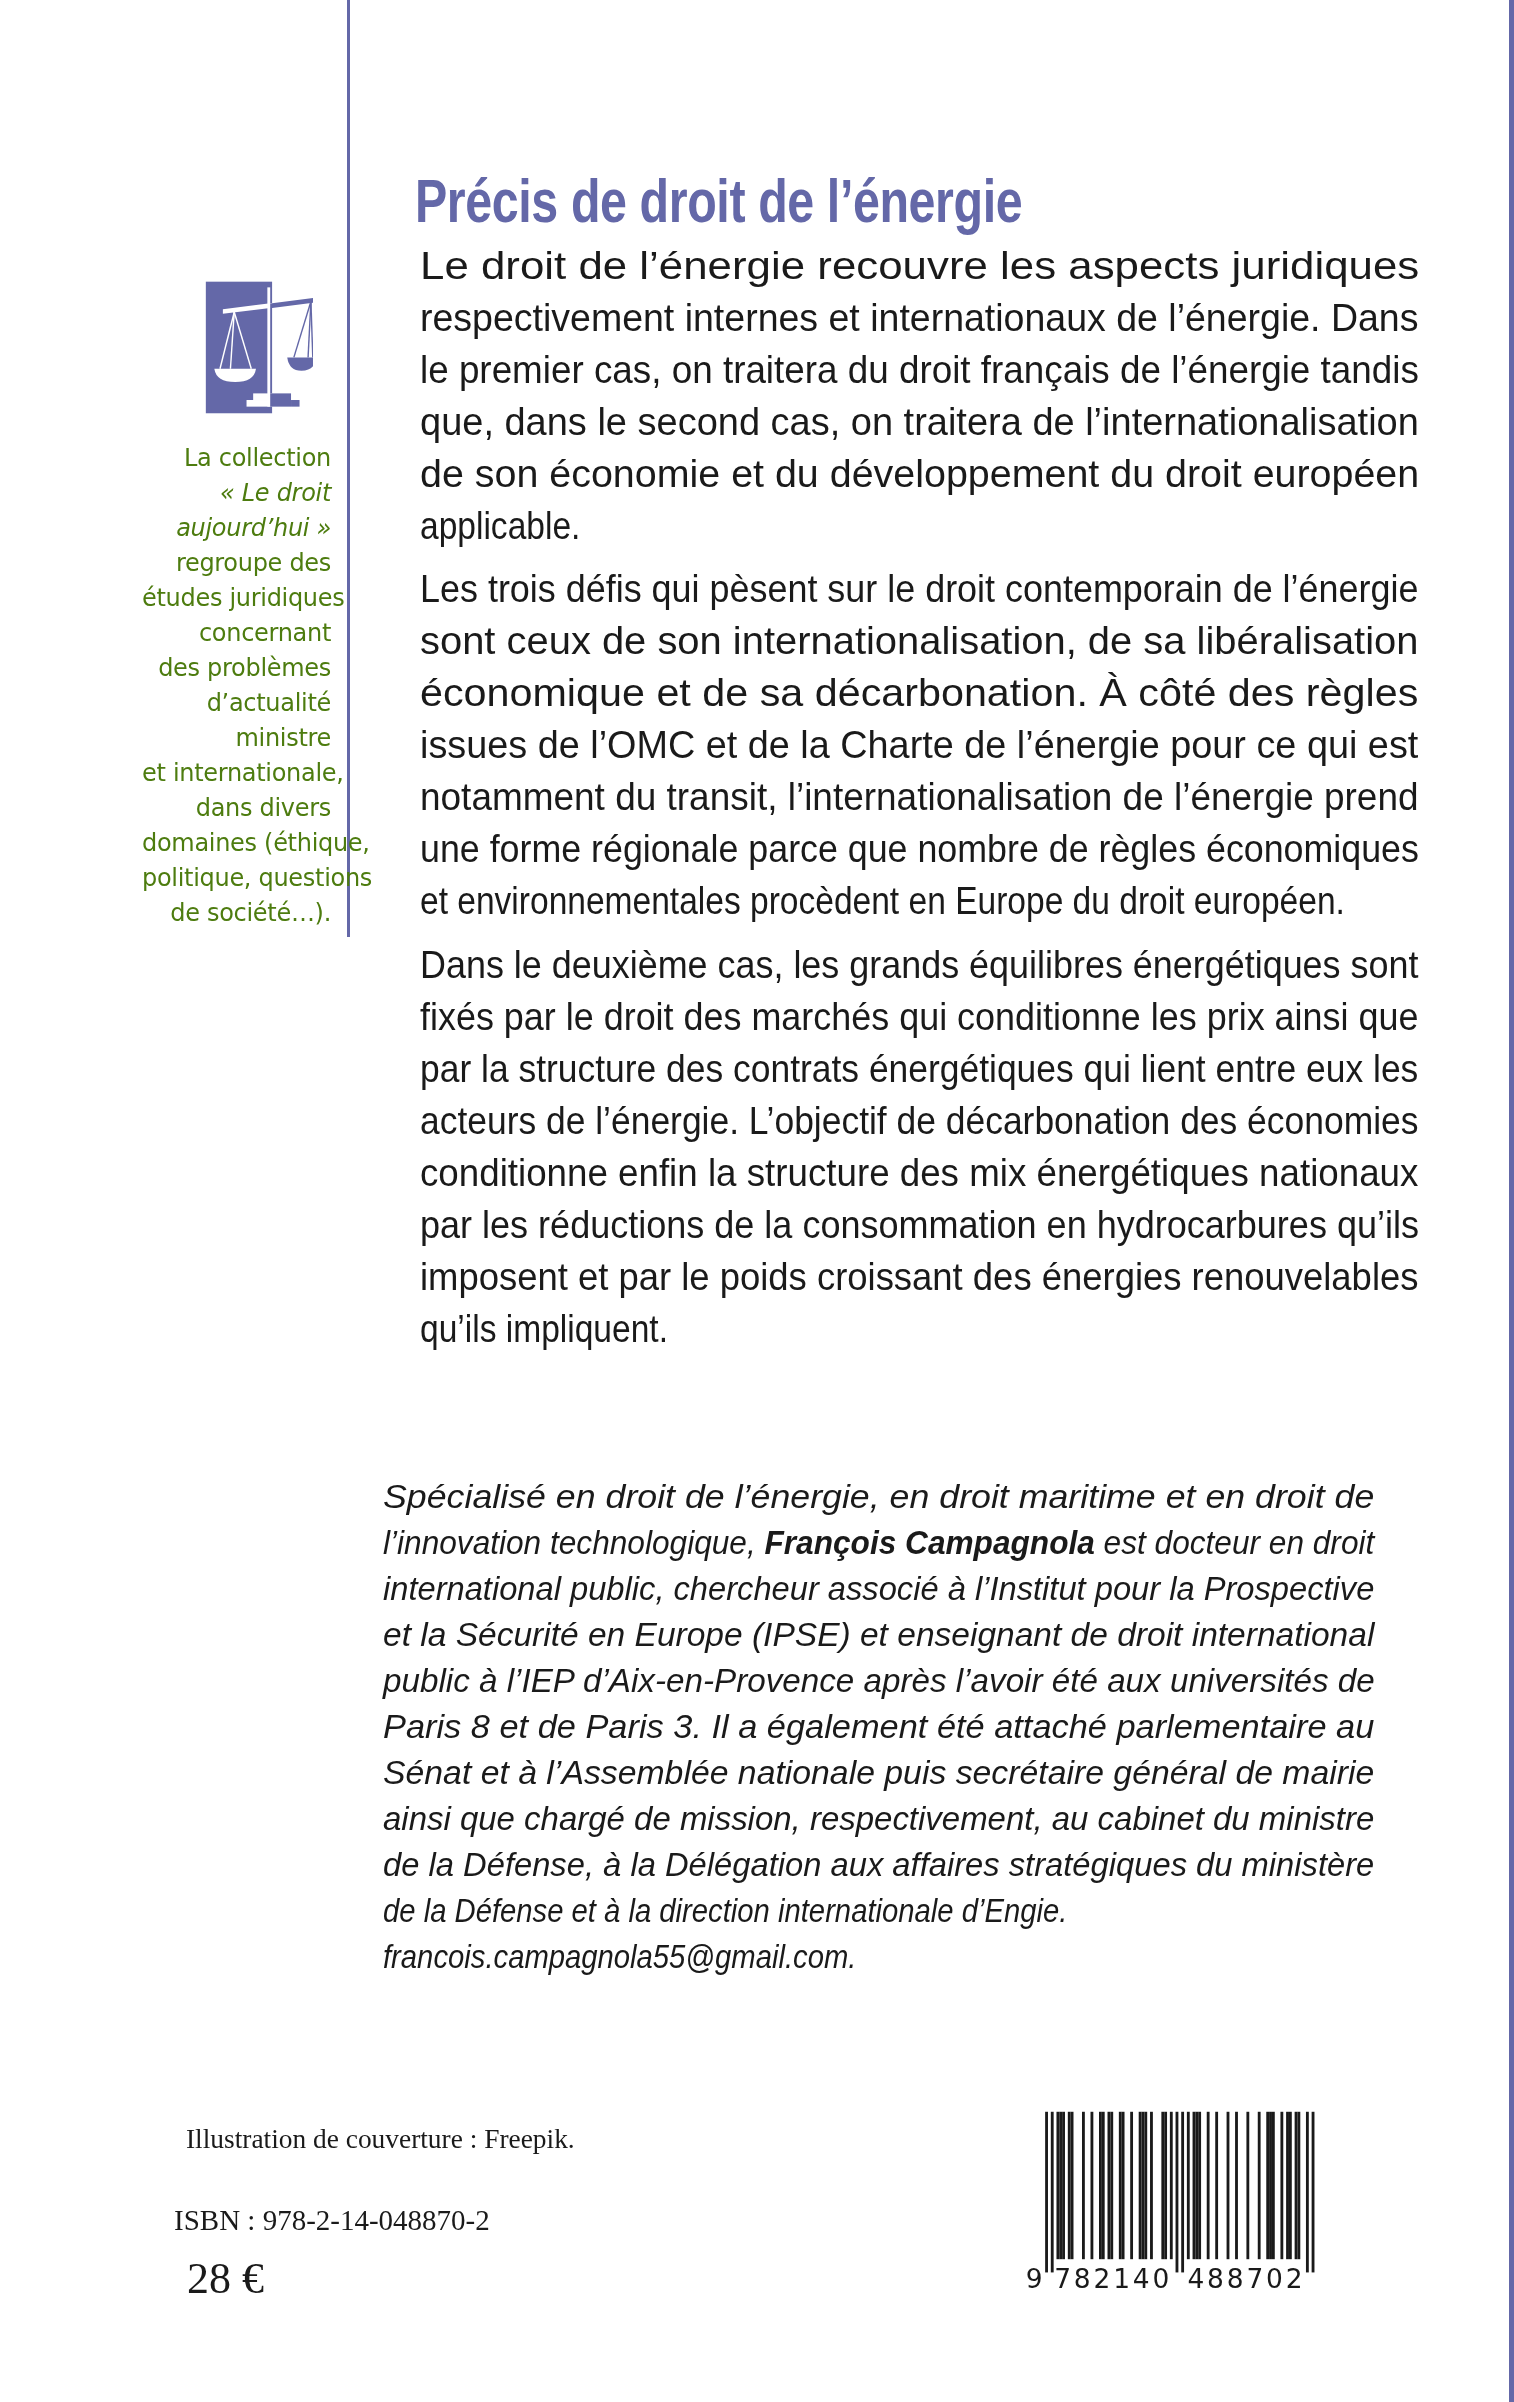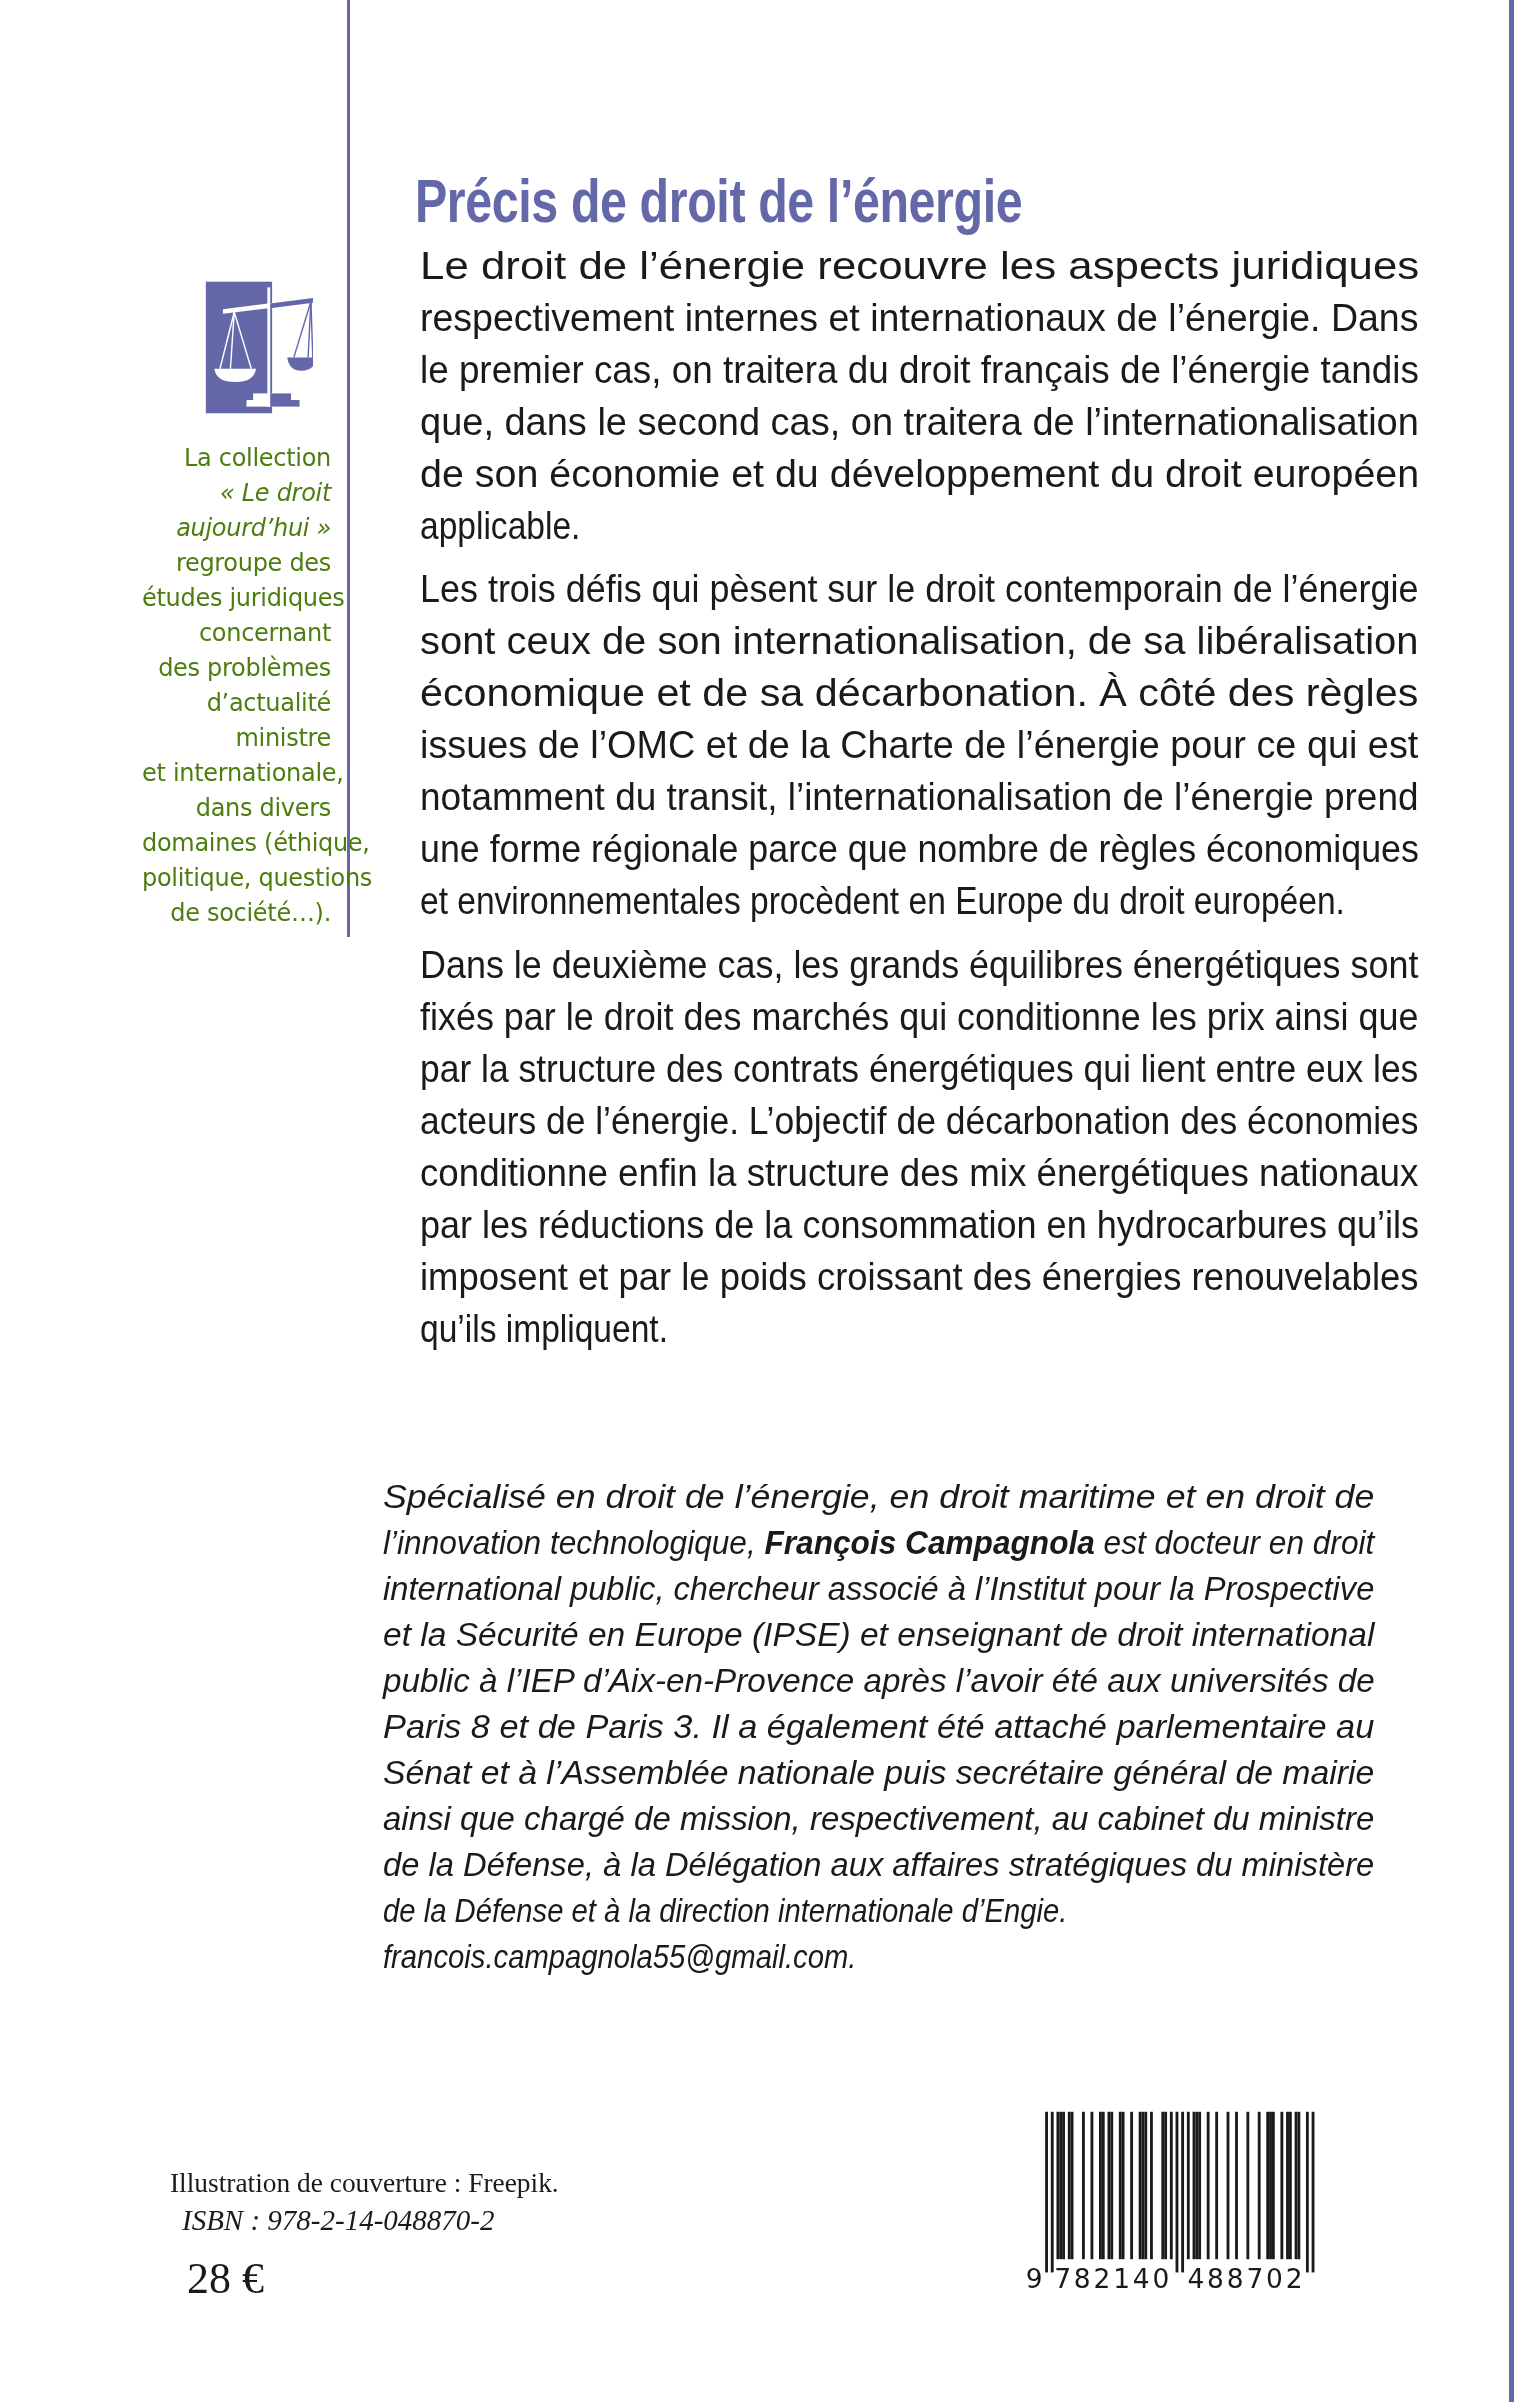--- a/index.html
+++ b/index.html
@@ -74,22 +74,22 @@
       white-space: nowrap;
       transform-origin: left center;
     }
     .bio-line strong { font-weight: bold; }
 
     .credits {
       position: absolute; left: 170px; top: 2124px;
       font-family: "Liberation Serif", serif;
       color: #1a1a1a;
     }
-    .credit-illustration { position: absolute; left: 0; top: 0; font-size: 27.4px; white-space: nowrap; margin-top: 44px; }
-    .credit-isbn { position: absolute; left: 12px; top: 80px; font-size: 29px; white-space: nowrap; font-style: italic; }
+    .credit-illustration { position: absolute; left: 16px; top: 0; font-size: 27.4px; white-space: nowrap; }
+    .credit-isbn { position: absolute; left: 4px; top: 80px; font-size: 29px; white-space: nowrap; }
     .credit-price { position: absolute; left: 17px; top: 129px; font-size: 44px; white-space: nowrap; }
 
     .barcode {
       position: absolute; left: 1024px; top: 2108px; width: 322px; height: 189px;
     }
   </style>
 </head>
 <body>
 
 <div class="right-band"></div>

